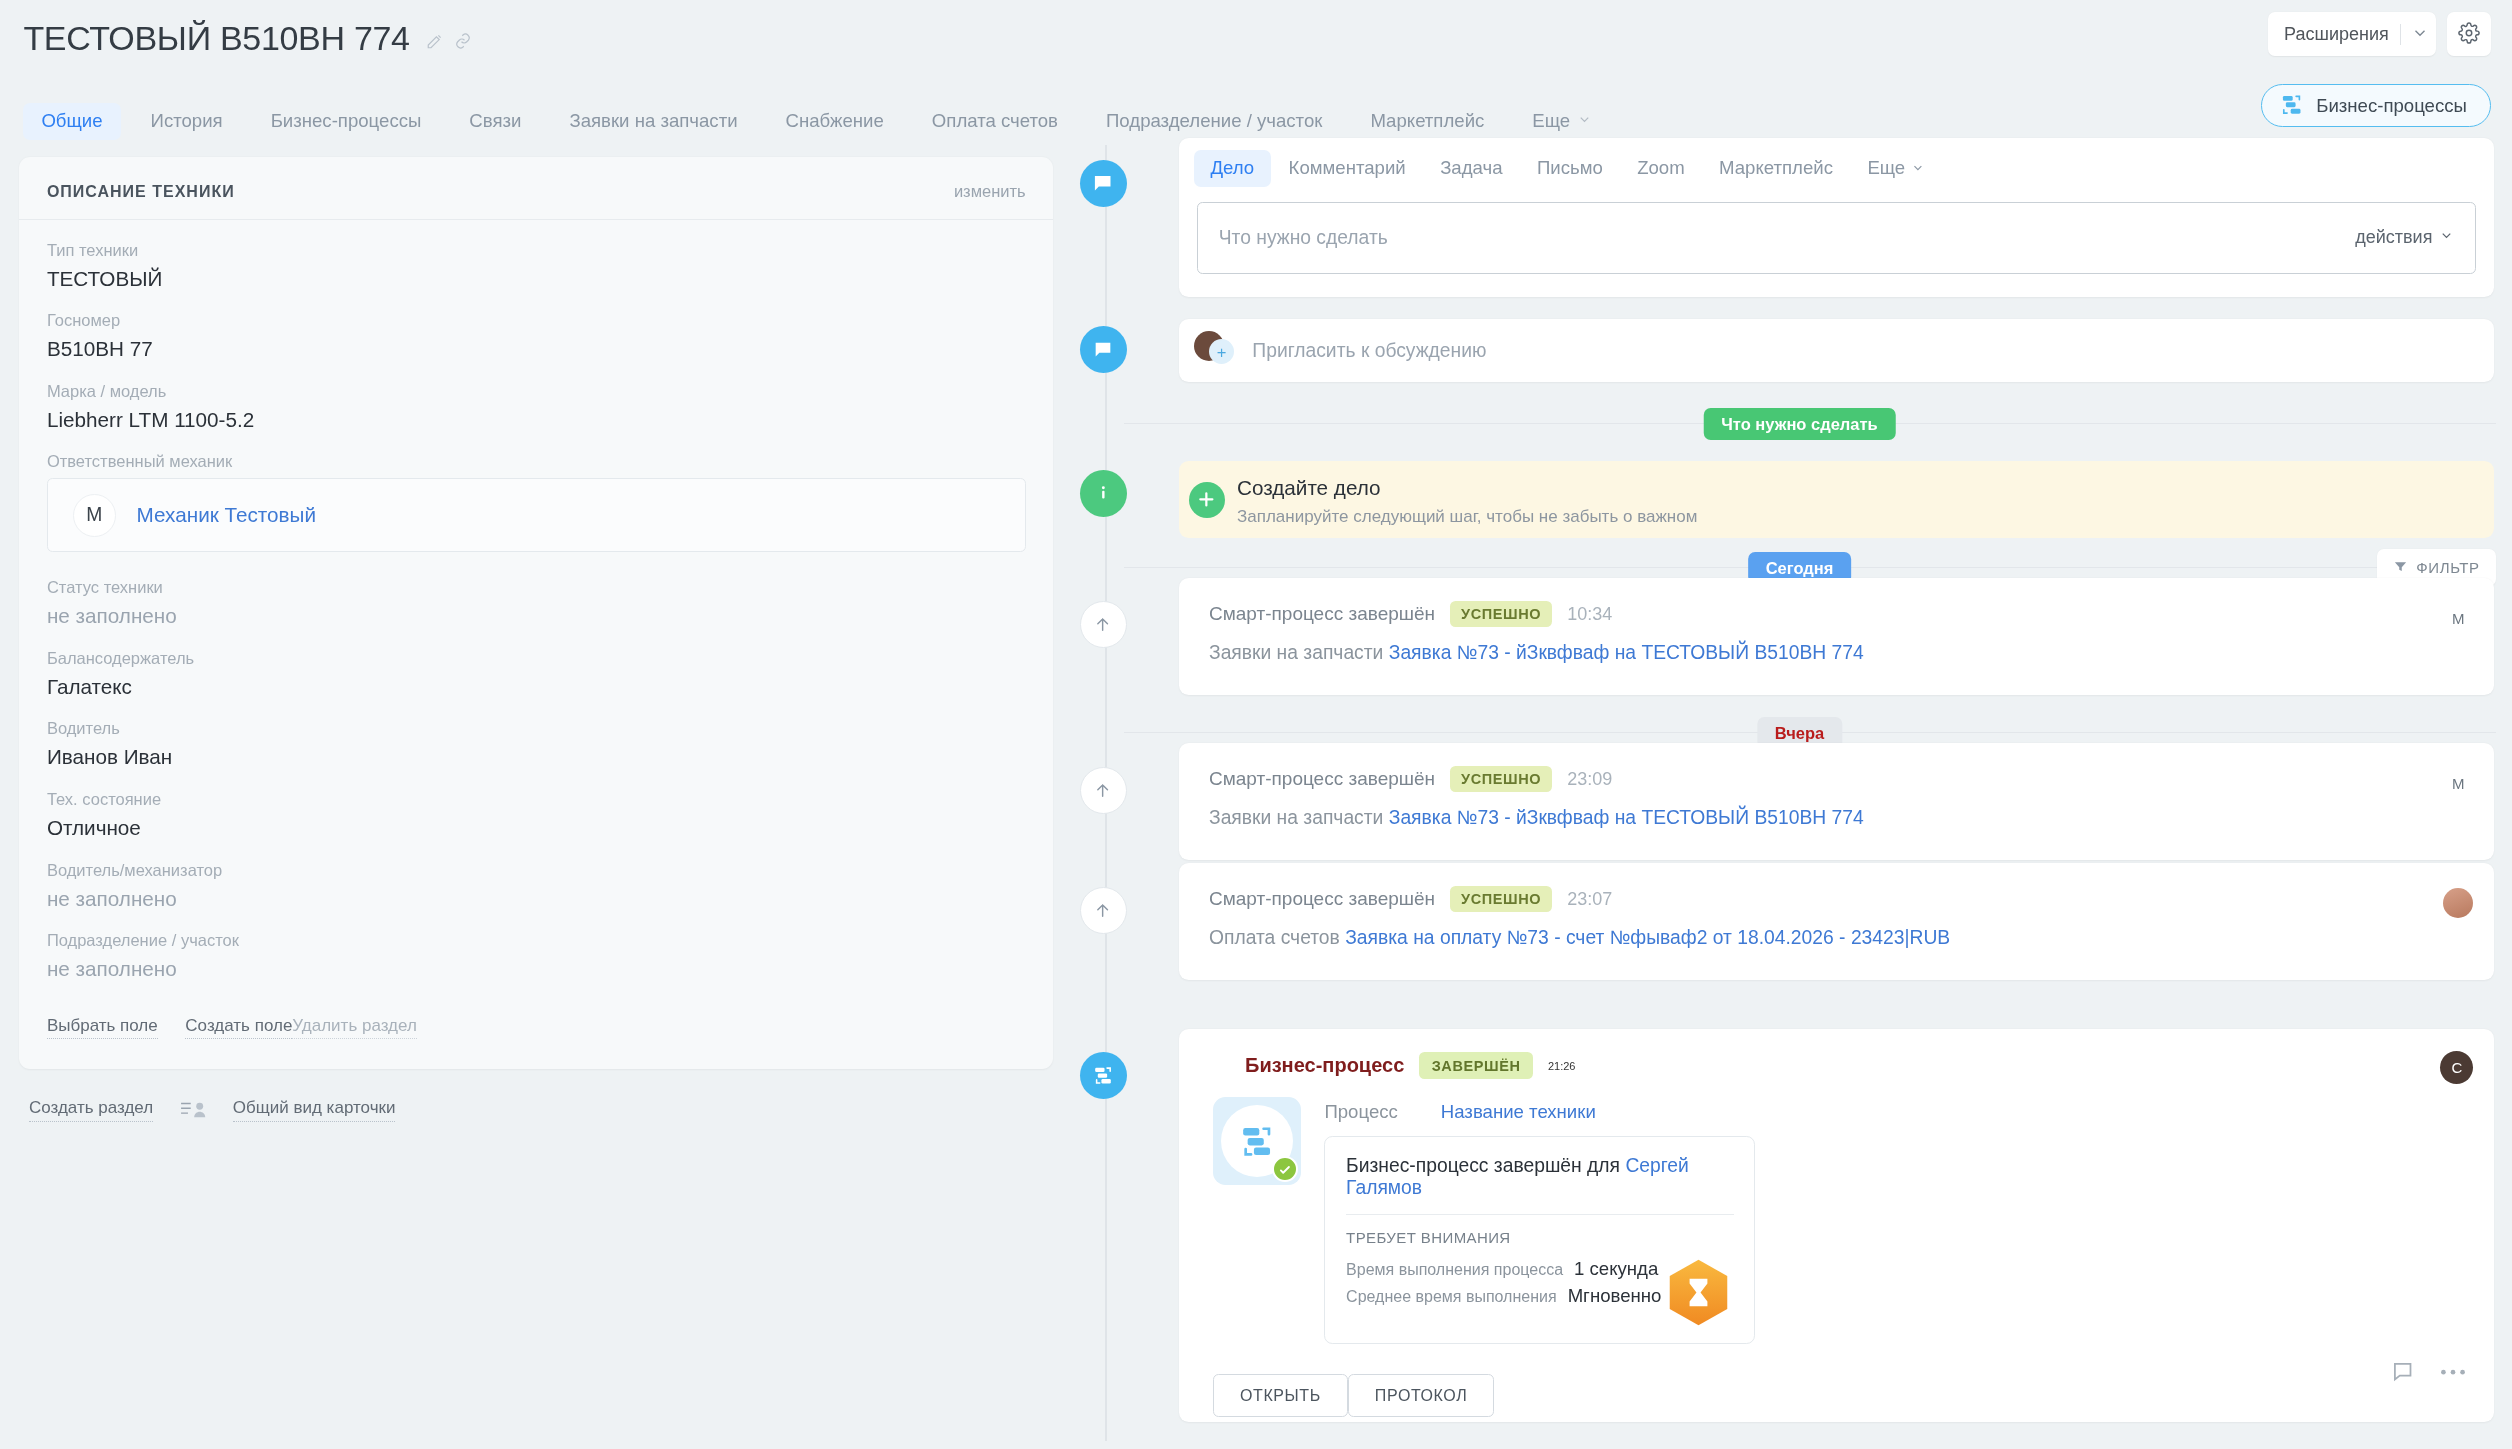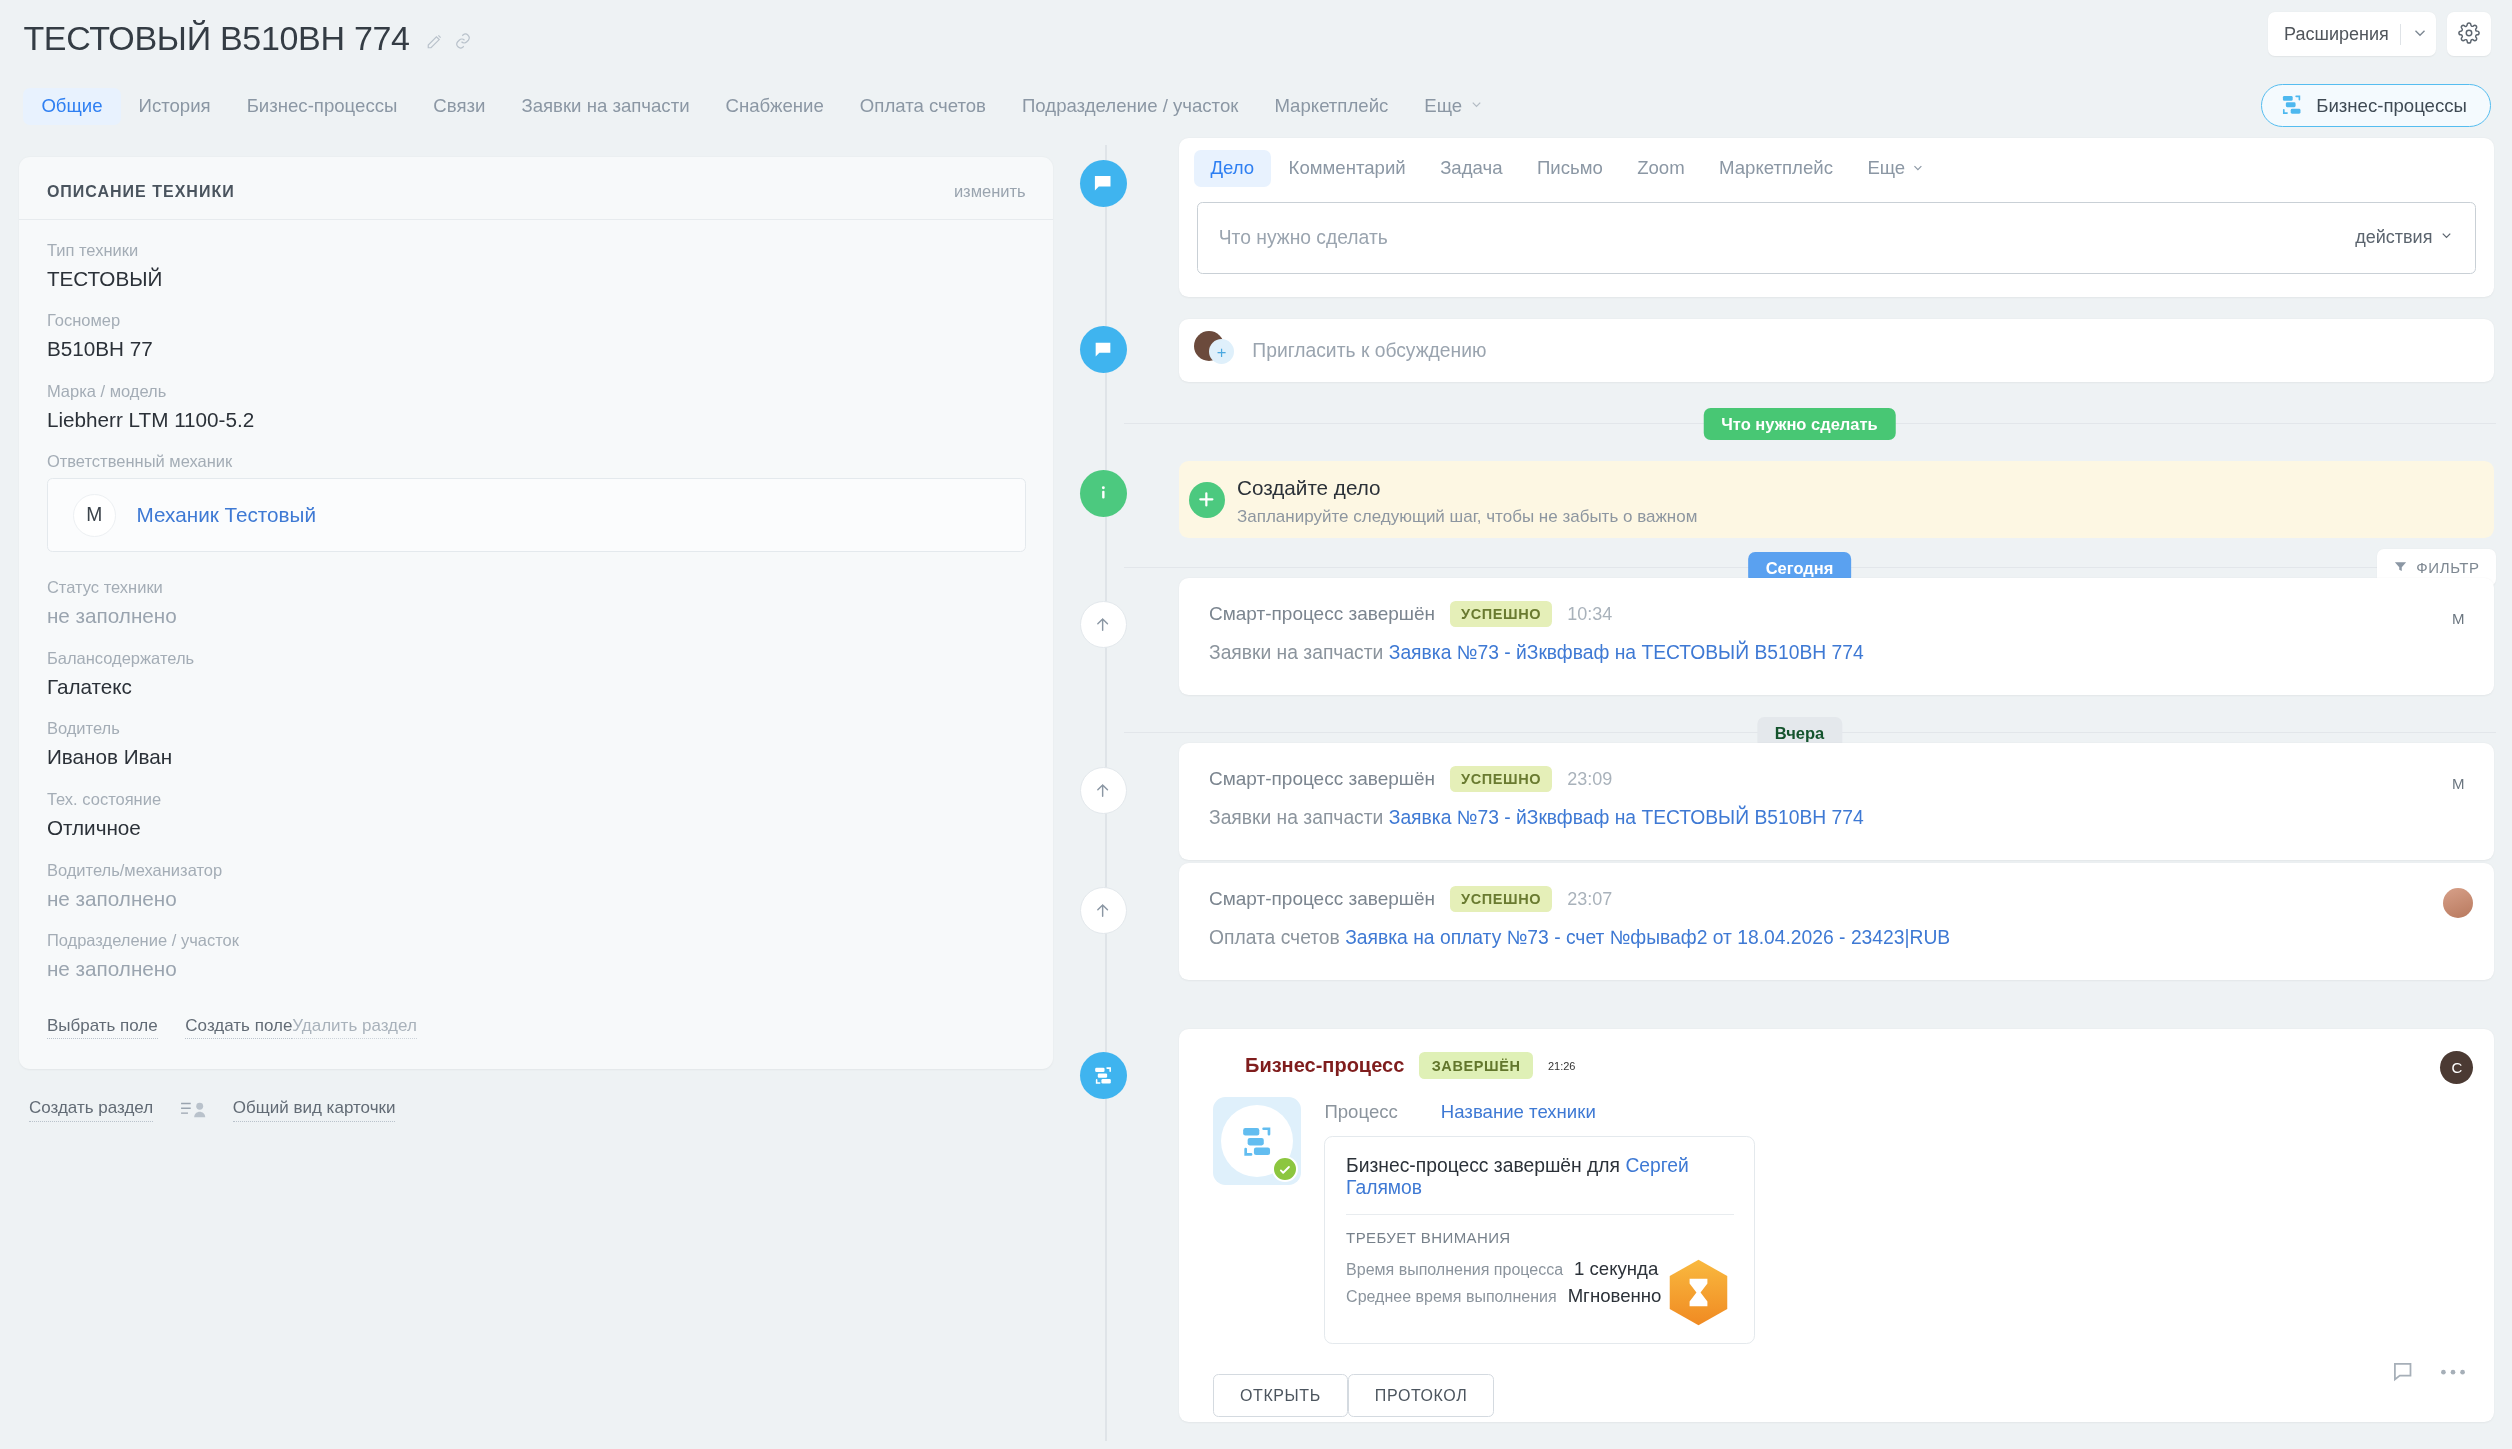--- a/index.html
+++ b/index.html
@@ -49,22 +49,22 @@
     position: absolute; right: 20.7px; top: 84px;
     height: 43px; border: 0.7px solid #55bdf0; border-radius: 21.4px;
     background: #f4fafe;
     display: flex; align-items: center; gap: 12.4px;
     padding: 0 23.4px 0 18px;
   }
   .bp-btn .lbl { font-size: 18.6px; color: #3f4a54; white-space: nowrap; }
 
   
   .tabs {
-    position: absolute; left: 0; top: 77px; width: 2512px; height: 59px;
-    display: flex; align-items: center; padding-left: 23.4px; gap: 0;
+    position: absolute; left: 0; top: 92px; width: 2512px; height: 59px;
+    display: flex; align-items: center; padding-left: 23.4px; gap: 12px;
   }
   .tab {
     font-size: 18.6px; color: #8b97a4; padding: 9px 18px;
     border-radius: 6.9px; white-space: nowrap; line-height: 1;
     display: flex; align-items: center; gap: 6.9px;
   }
   .tab.active { color: #2e7ff2; background: #e8f2fe; }
   .tab .chev { opacity: 0.6; }
 
   
@@ -181,21 +181,21 @@
   .div-row { position: absolute; left: 0; width: 1393px; height: 32px; }
   .div-row .ln { position: absolute; left: 20.7px; right: 0; top: 15px; height: 0.7px; background: #e2e6ea; }
   .pill {
     position: absolute; left: 50%; transform: translateX(-50%); top: 0;
     height: 32px; border-radius: 6.9px; padding: 0 18px;
     display: flex; align-items: center; justify-content: center;
     font-size: 16.5px; font-weight: 700; white-space: nowrap;
   }
   .pill.green { background: #48c774; color: #fff; }
   .pill.blue { background: #5aa1f0; color: #fff; }
-  .pill.grey { background: #e4e8ec; color: #14532d; }
+  .pill.grey { background: #e4e8ec; color: #b91c1c; }
   .filter-btn {
     position: absolute; right: 0; top: -2.8px; height: 37px; background: #fff;
     border-radius: 6.9px; display: flex; align-items: center; gap: 8.3px;
     padding: 0 16.5px; box-shadow: 0 0.7px 1.4px rgba(0,0,0,0.05);
     font-size: 15px; letter-spacing: 0.6px; color: #7e8892;
   }
 
   
   #tip { left: 76px; top: 323px; width: 1315px; height: 77px;
          background: #fdf7e3; box-shadow: none; padding: 15px 0 0 58px; }

